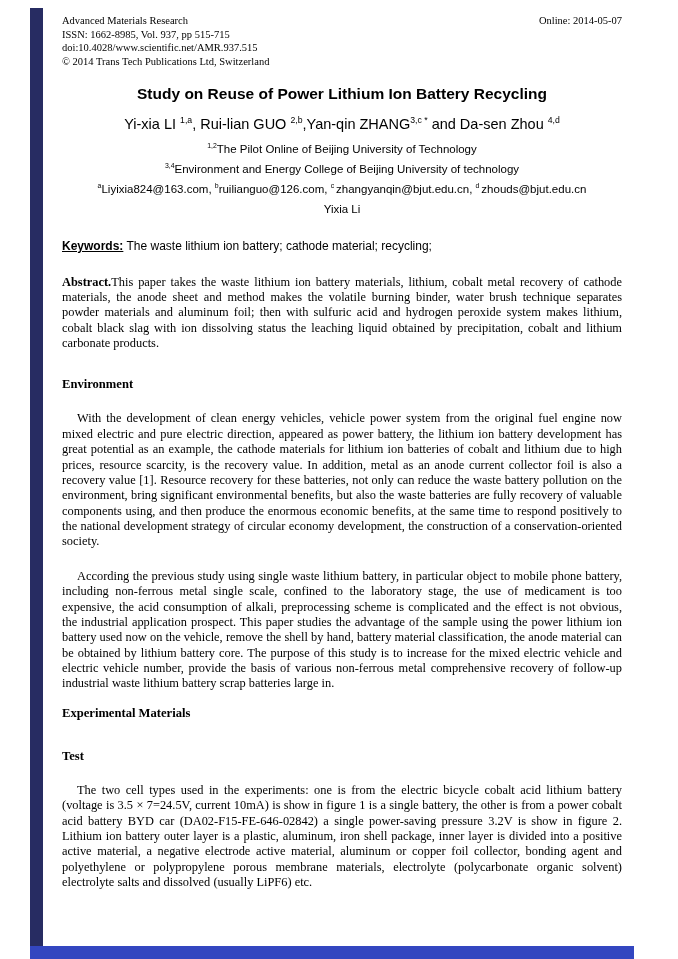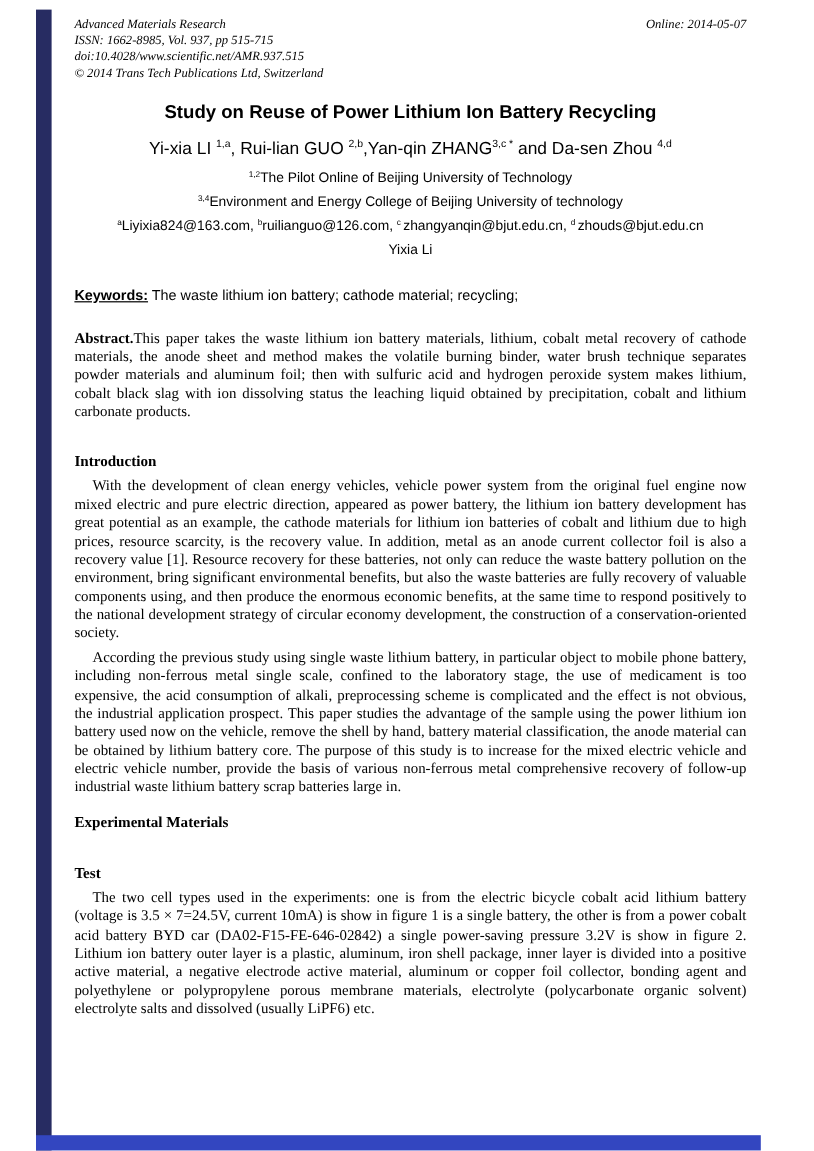--- a/index.html
+++ b/index.html
@@ -23,21 +23,20 @@
   .bottom-bar {
     position:absolute; left:30px; bottom:0;
     width:604px; height:13px;
     background:#3346c0;
   }
   .content {
     position:absolute; left:62px; top:14px; width:560px;
   }
   .header {
     font-family:"Liberation Serif", serif;
-    font-style:italic;
     font-size:10.5px;
     line-height:1.3;
   }
   .header-row { display:flex; justify-content:space-between; }
   .paper-title {
     font-family:Liberation Sans, sans-serif;
     font-size:15.5px;
     font-weight:bold;
     text-align:center;
     margin-top:16px;
@@ -77,21 +76,21 @@
     font-weight:bold;
   }
   .sec-h-intro { margin-top:26px; }
   .sec-h-test { margin-top:28px; }
   .sec-h-exp { margin-top:14px; }
   .para {
     font-size:12.4px;
     line-height:1.24;
     text-align:justify;
     text-indent:15px;
-    margin-top:5px;
+    margin-top:19px;
   }
 </style>
 </head>
 <body>
 
 <div class="page">
   <div class="left-bar" style="background: rgb(39, 44, 98);"></div>
   <div class="bottom-bar" style="background: rgb(51, 70, 192);"></div>
 
   <div class="content">
@@ -115,21 +114,21 @@
     <div class="affil affil-2"><sup>3,4</sup><span>Environment and Energy College of Beijing University of technology</span></div>
 
     <div class="emails"><sup>a</sup><span>Liyixia824@163.com, </span><sup>b</sup><span>ruilianguo@126.com, </span><sup>c </sup><span>zhangyanqin@bjut.edu.cn, </span><sup>d </sup><span>zhouds@bjut.edu.cn</span></div>
 
     <div class="corresponding">Yixia Li</div>
 
     <div class="keywords"><span class="kw-label">Keywords:</span><span> The waste lithium ion battery; cathode material; recycling;</span></div>
 
     <div class="abstract"><span class="abs-label">Abstract.</span><span>This paper takes the waste lithium ion battery materials, lithium, cobalt metal recovery of cathode materials, the anode sheet and method makes the volatile burning binder, water brush technique separates powder materials and aluminum foil; then with sulfuric acid and hydrogen peroxide system makes lithium, cobalt black slag with ion dissolving status the leaching liquid obtained by precipitation, cobalt and lithium carbonate products.</span></div>
 
-    <div class="sec-h sec-h-intro">Introduction</div>
+    <div class="sec-h sec-h-intro">Environment</div>
     <p class="para">With the development of clean energy vehicles, vehicle power system from the original fuel engine now mixed electric and pure electric direction, appeared as power battery, the lithium ion battery development has great potential as an example, the cathode materials for lithium ion batteries of cobalt and lithium due to high prices, resource scarcity, is the recovery value. In addition, metal as an anode current collector foil is also a recovery value [1]. Resource recovery for these batteries, not only can reduce the waste battery pollution on the environment, bring significant environmental benefits, but also the waste batteries are fully recovery of valuable components using, and then produce the enormous economic benefits, at the same time to respond positively to the national development strategy of circular economy development, the construction of a conservation-oriented society.</p>
     <p class="para">According the previous study using single waste lithium battery, in particular object to mobile phone battery, including non-ferrous metal single scale, confined to the laboratory stage, the use of medicament is too expensive, the acid consumption of alkali, preprocessing scheme is complicated and the effect is not obvious, the industrial application prospect. This paper studies the advantage of the sample using the power lithium ion battery used now on the vehicle, remove the shell by hand, battery material classification, the anode material can be obtained by lithium battery core. The purpose of this study is to increase for the mixed electric vehicle and electric vehicle number, provide the basis of various non-ferrous metal comprehensive recovery of follow-up industrial waste lithium battery scrap batteries large in.</p>
 
     <div class="sec-h sec-h-exp">Experimental Materials</div>
 
     <div class="sec-h sec-h-test">Test</div>
     <p class="para">The two cell types used in the experiments: one is from the electric bicycle cobalt acid lithium battery (voltage is 3.5 × 7=24.5V, current 10mA) is show in figure 1 is a single battery, the other is from a power cobalt acid battery BYD car (DA02-F15-FE-646-02842) a single power-saving pressure 3.2V is show in figure 2. Lithium ion battery outer layer is a plastic, aluminum, iron shell package, inner layer is divided into a positive active material, a negative electrode active material, aluminum or copper foil collector, bonding agent and polyethylene or polypropylene porous membrane materials, electrolyte (polycarbonate organic solvent) electrolyte salts and dissolved (usually LiPF6) etc.</p>
 
   </div>
 </div>

